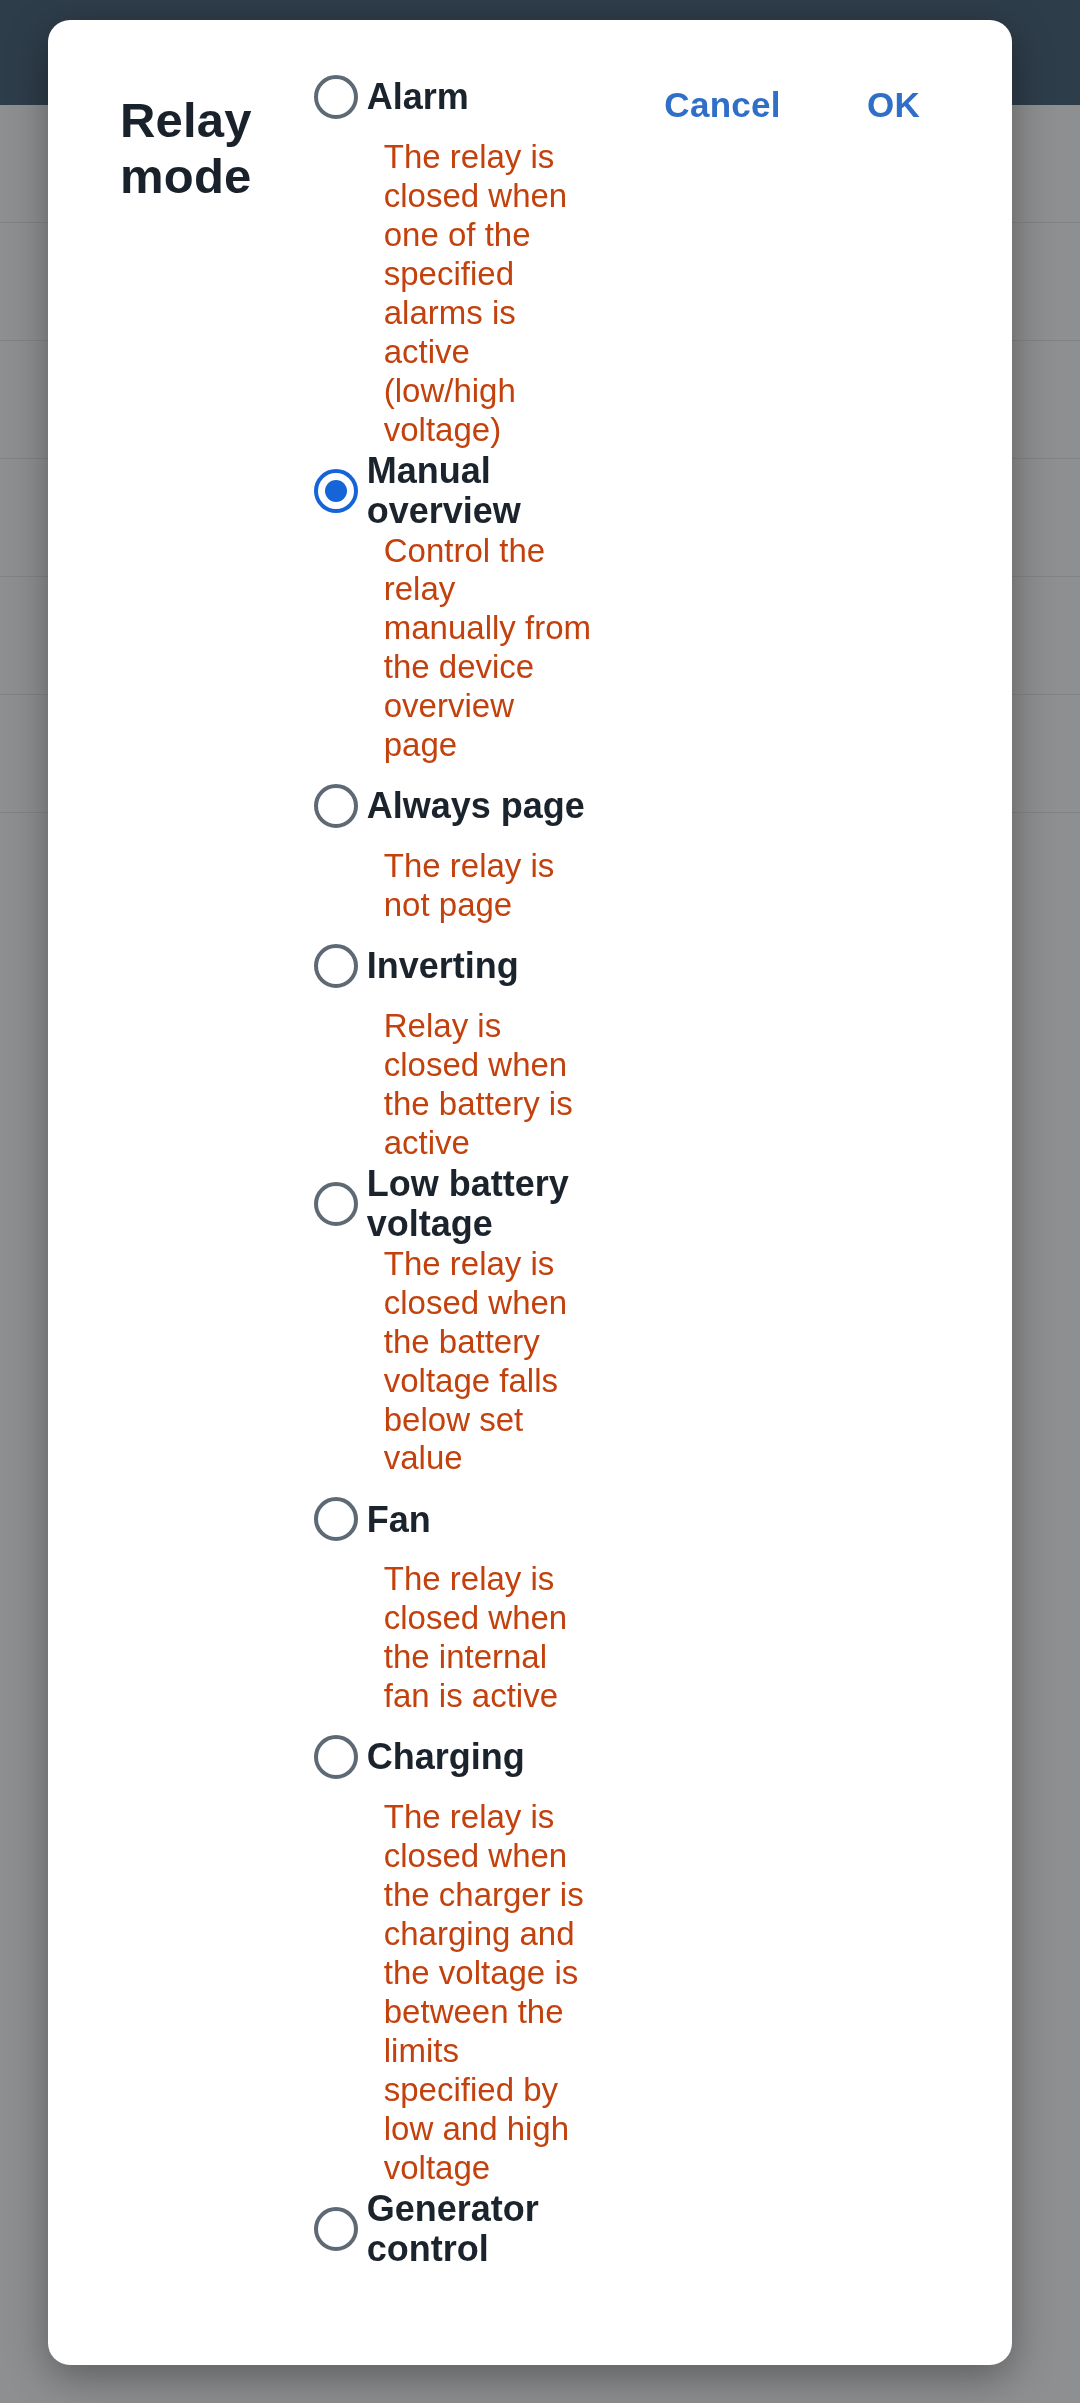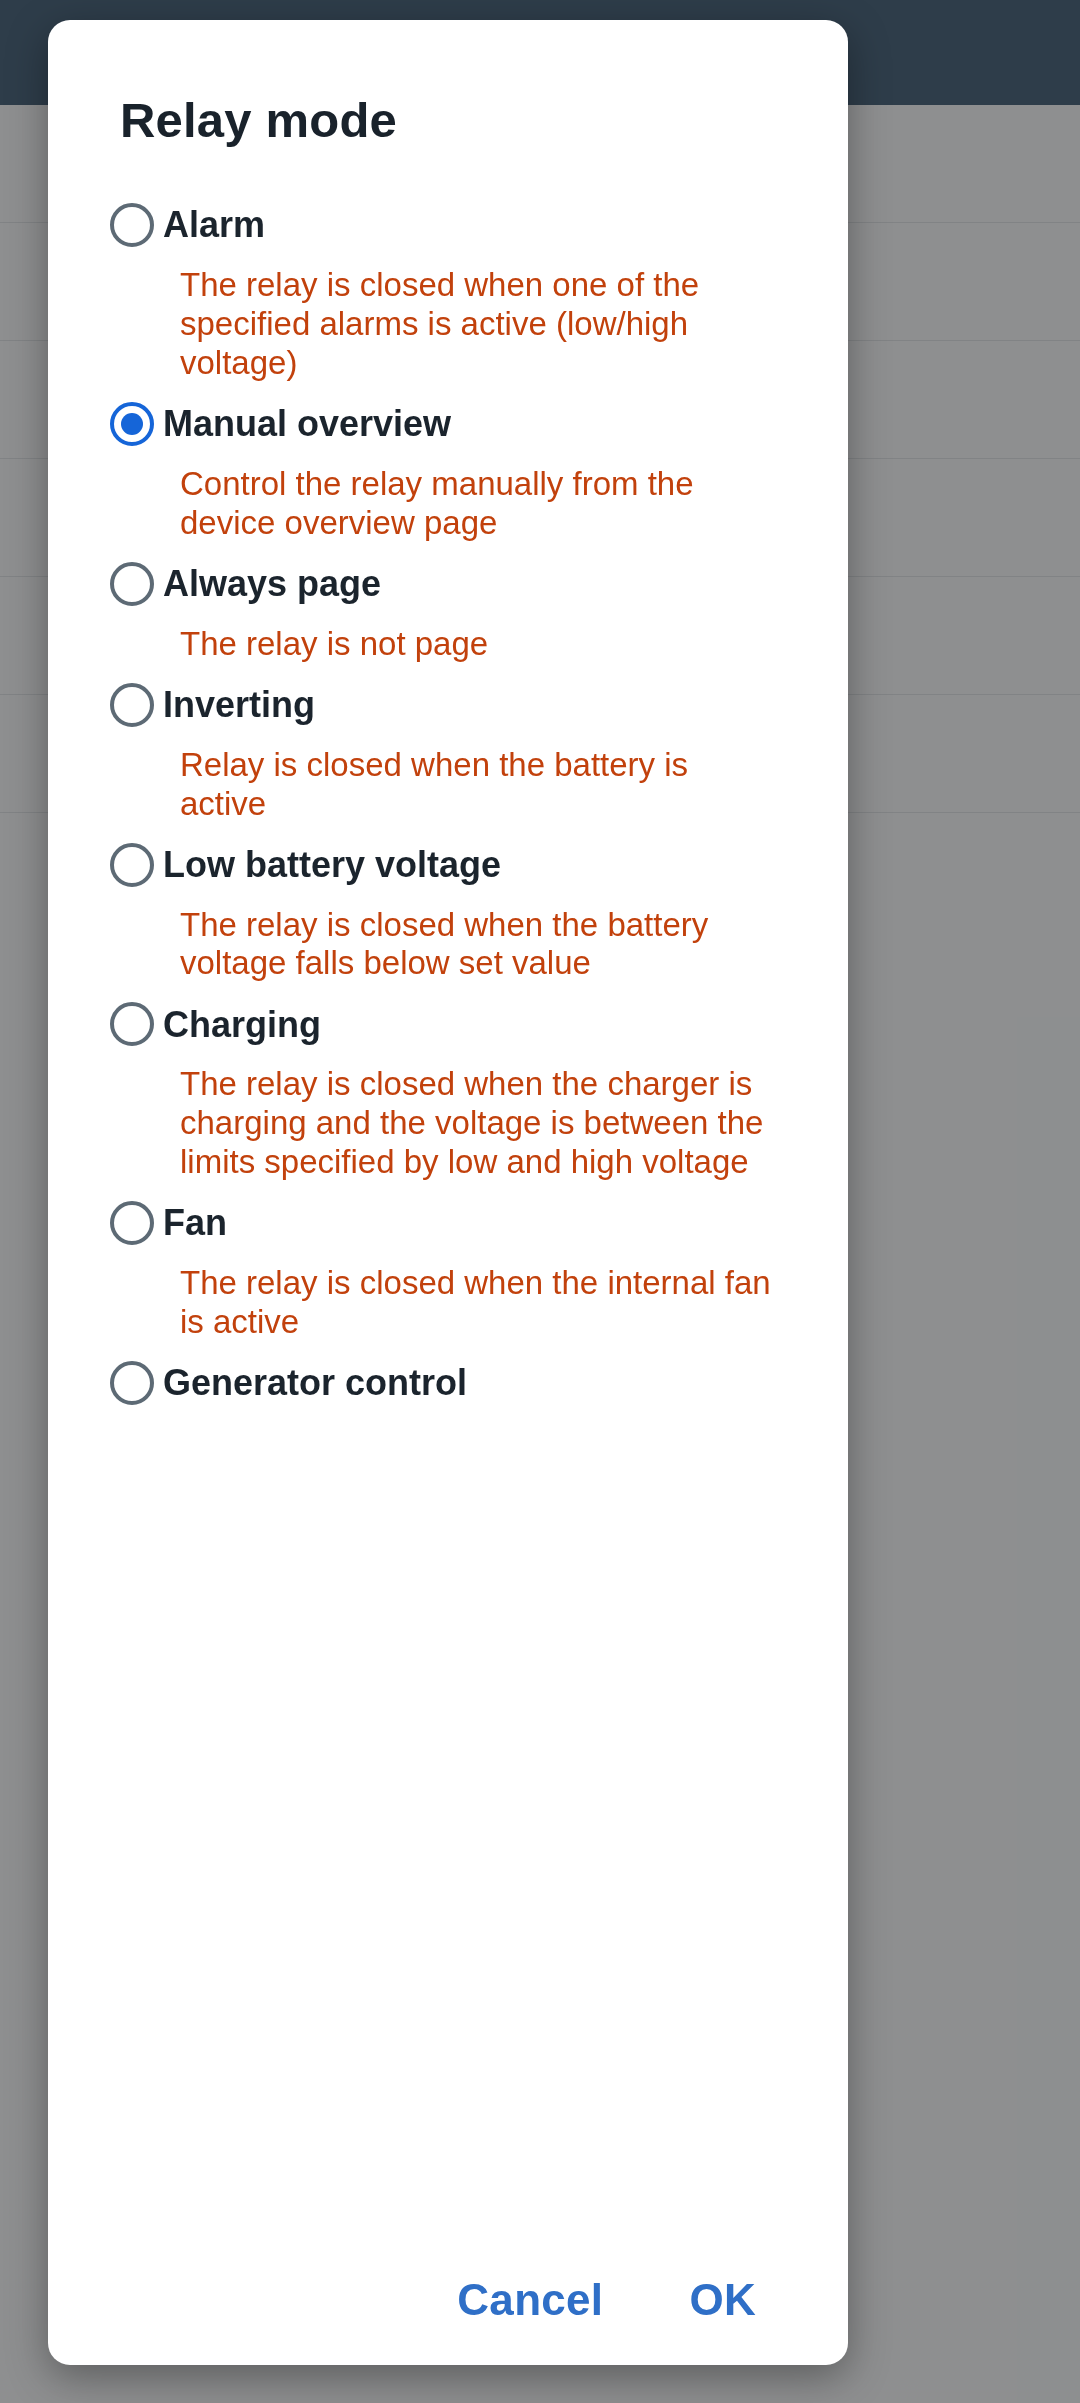--- a/index.html
+++ b/index.html
@@ -72,29 +72,28 @@
     position: absolute;
     inset: 0;
     background: rgba(30, 30, 30, 0.46);
   }
 
   
   .dialog {
     position: absolute;
     left: 48px;
     top: 20px;
-    width: 800px;
+    width: 964px;
     height: 2345px;
     background: #ffffff;
     border-radius: 22px;
     box-shadow: 0 12px 40px rgba(0,0,0,.35);
     box-sizing: border-box;
     overflow: hidden;
     display: flex;
-    flex-direction: column;
   }
 
   .dialog-title {
     font-size: 49px;
     font-weight: 700;
     color: #19222b;
     padding: 72px 0 0 72px;
     letter-spacing: .2px;
   }
 
@@ -154,21 +153,21 @@
     flex: none;
     height: 150px;
     display: flex;
     align-items: center;
     justify-content: flex-end;
     gap: 78px;
     padding-right: 88px;
     box-sizing: border-box;
   }
   .action-btn {
-    font-size: 44px;
+    font-size: 35px;
     font-weight: 700;
     color: #2f6fc7;
     background: none;
     border: none;
     padding: 8px 4px;
     cursor: pointer;
     font-family: "Liberation Sans", sans-serif;
     letter-spacing: .3px;
     margin-top: 19px;
   }
@@ -234,31 +233,31 @@
         <div class="option-head">
           <span class="radio"></span>
           <span class="option-label">Low battery voltage</span>
         </div>
         <div class="option-desc">The relay is closed when the battery voltage falls below set value</div>
       </div>
 
       <div class="option">
         <div class="option-head">
           <span class="radio"></span>
+          <span class="option-label">Fan</span>
+        </div>
+        <div class="option-desc">The relay is closed when the internal fan is active</div>
+      </div>
+
+      <div class="option">
+        <div class="option-head">
+          <span class="radio"></span>
           <span class="option-label">Charging</span>
         </div>
         <div class="option-desc">The relay is closed when the charger is charging and the voltage is between the limits specified by low and high voltage</div>
-      </div>
-
-      <div class="option">
-        <div class="option-head">
-          <span class="radio"></span>
-          <span class="option-label">Fan</span>
-        </div>
-        <div class="option-desc">The relay is closed when the internal fan is active</div>
       </div>
 
       <div class="option">
         <div class="option-head">
           <span class="radio"></span>
           <span class="option-label">Generator control</span>
         </div>
       </div>
 
     </div>

